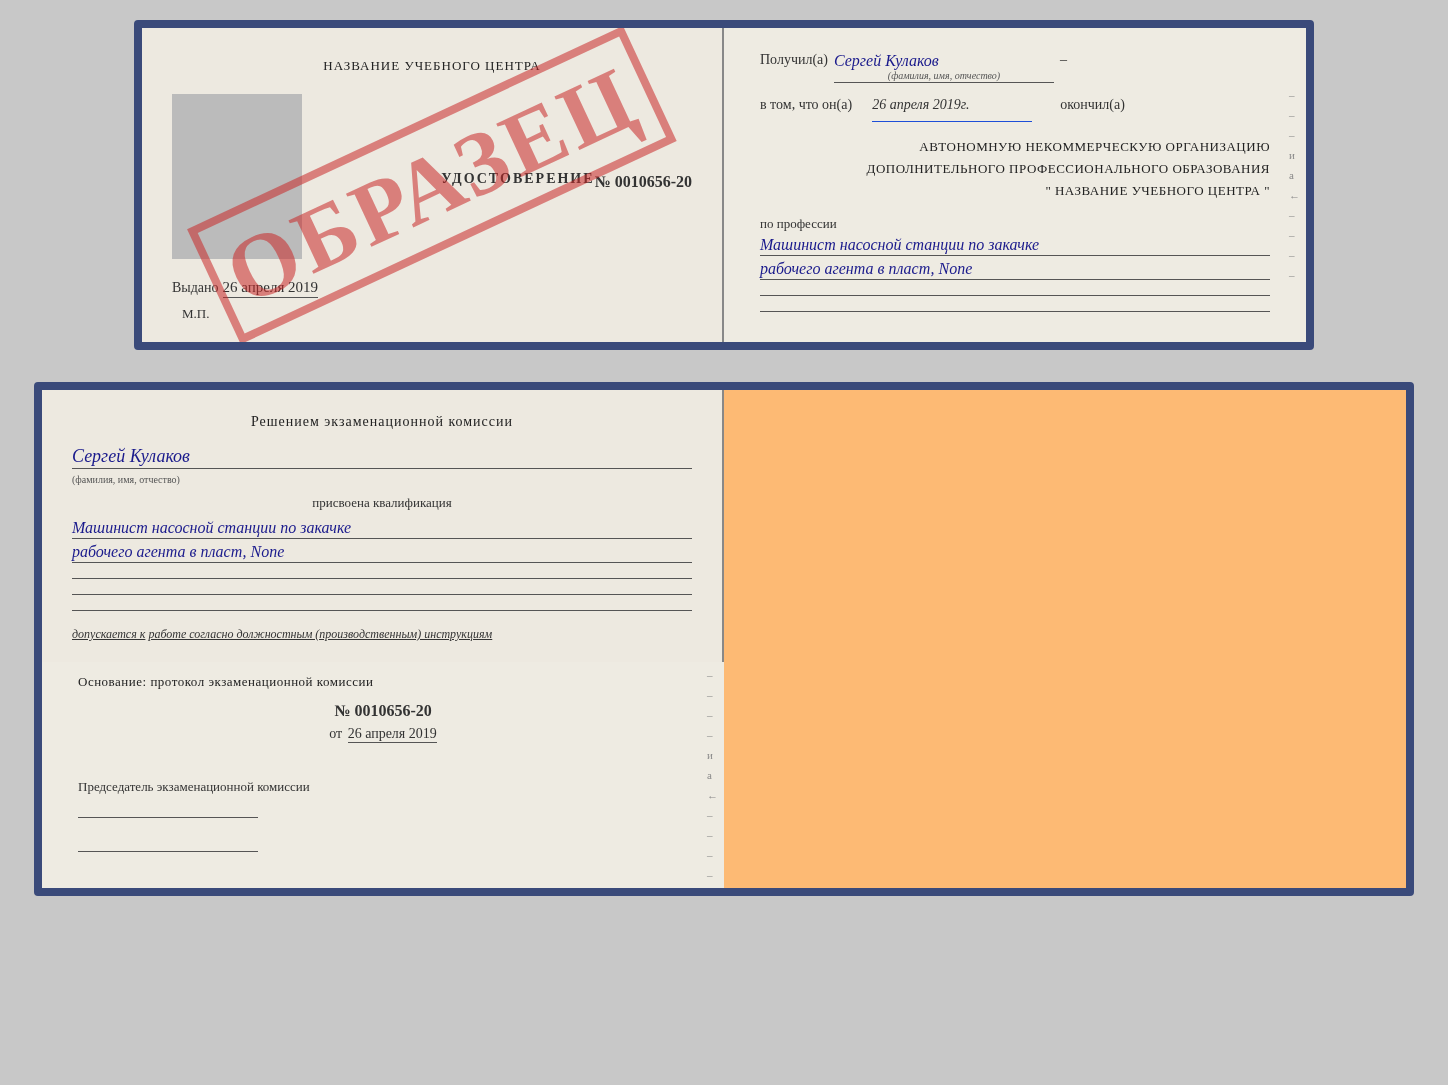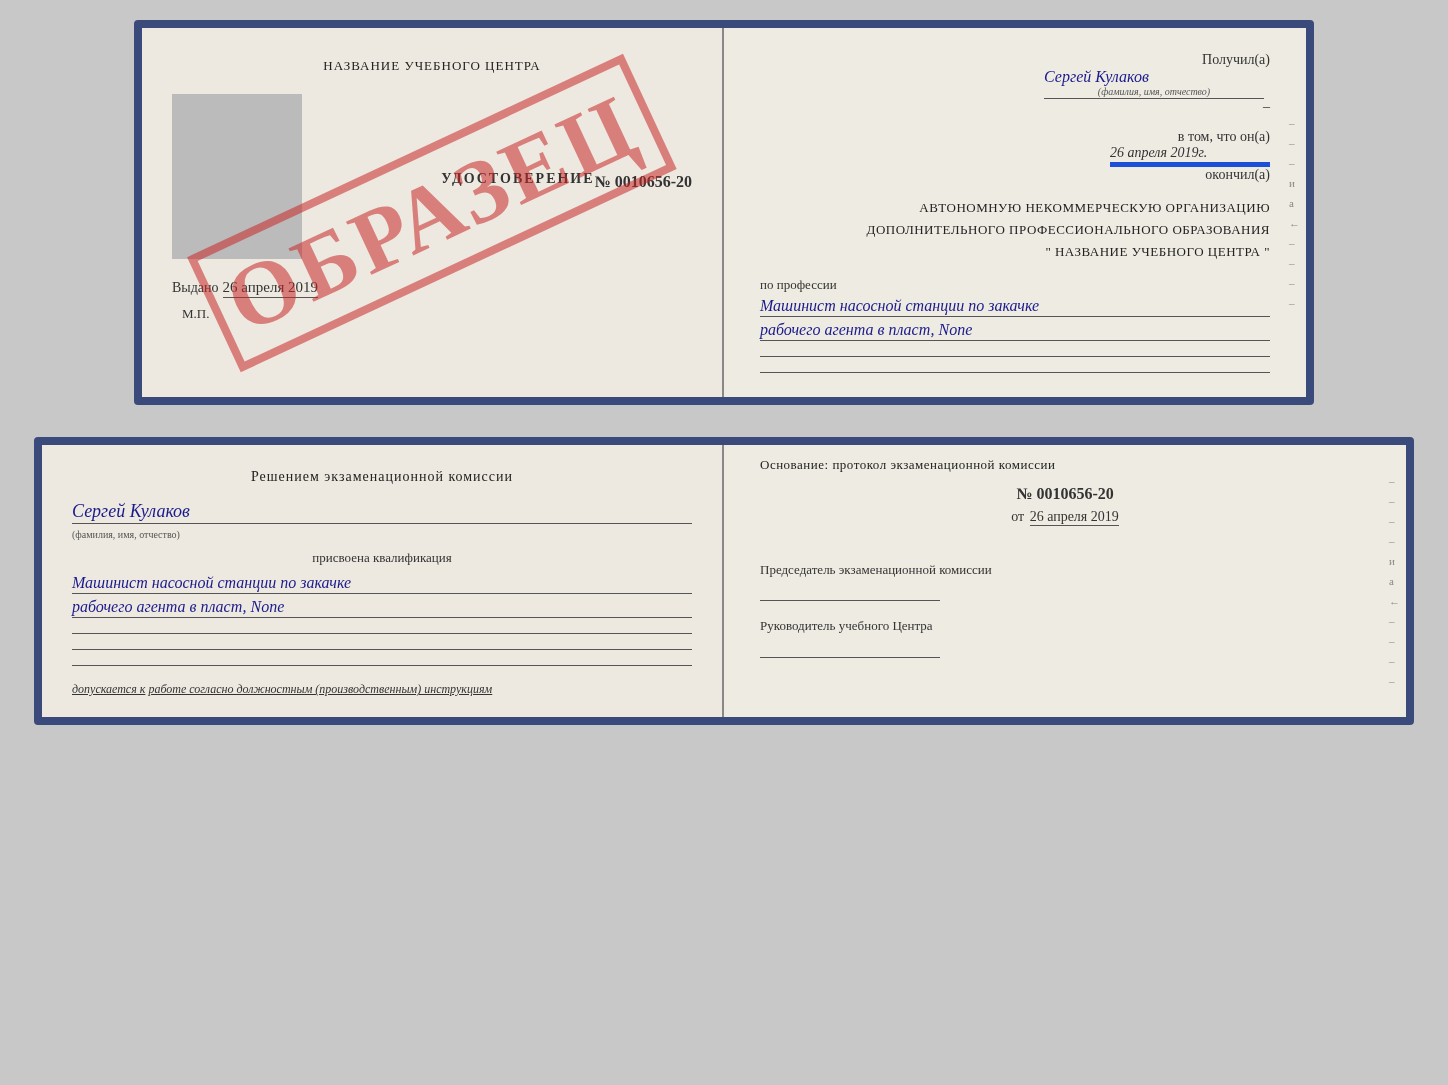--- a/index.html
+++ b/index.html
@@ -75,25 +75,24 @@
       align-self: flex-start;
       font-size: 13px;
       color: #333;
       margin-top: 8px;
       margin-left: 10px;
     }
 
     
     .field-row {
       display: flex;
-      align-items: flex-end;
+      align-items: flex-start;
       margin-bottom: 14px;
       font-size: 14px;
       color: #333;
-      flex-direction: column;
     }
 
     .field-label {
       flex-shrink: 0;
     }
 
     .field-value {
       font-size: 16px;
       color: #1a1a8c;
       font-style: italic;
@@ -111,25 +110,25 @@
       display: block;
     }
 
     .field-dash {
       color: #333;
     }
 
     .date-field {
       font-style: italic;
       color: #333;
-      border-bottom: 5px solid #1d4ed8;
+      border-bottom: 1px solid #1d4ed8;
       min-width: 160px;
       display: inline-block;
-      padding-bottom: 1px;
-      margin: 0 0;
+      padding-bottom: 8px;
+      margin: 0 20px;
       font-size: 14px;
     }
 
     .org-block {
       text-align: right;
       font-size: 13px;
       letter-spacing: 0.5px;
       margin-bottom: 14px;
       line-height: 1.7;
       color: #222;
@@ -170,20 +169,21 @@
 
     
     .bottom-document {
       display: flex;
       width: 1380px;
       background: #fdba74;
       border: 8px solid #3a4a7a;
       border-radius: 4px;
       position: relative;
       overflow: hidden;
+      flex-direction: column;
     }
 
     .bottom-left {
       width: 50%;
       border-right: 2px solid #888;
       padding: 24px 30px 20px 30px;
       background: #ede9e0;
       position: relative;
     }
 
@@ -488,21 +488,20 @@
       <span>от</span>
       <span style="border-bottom:1px solid #555; padding-bottom:1px; margin-left:2px;">26 апреля 2019</span>
     </div>
 
     <div class="signature-block">
       <div class="signature-label">Председатель экзаменационной комиссии</div>
       <span class="signature-line"></span>
     </div>
 
     <div class="signature-block">
-      <div class="signature-label">Руководитель учебного Центра</div>
       <span class="signature-line"></span>
     </div>
 
     <div class="side-chars">
       <span>–</span>
       <span>–</span>
       <span>–</span>
       <span>–</span>
       <span>и</span>
       <span>а</span>

